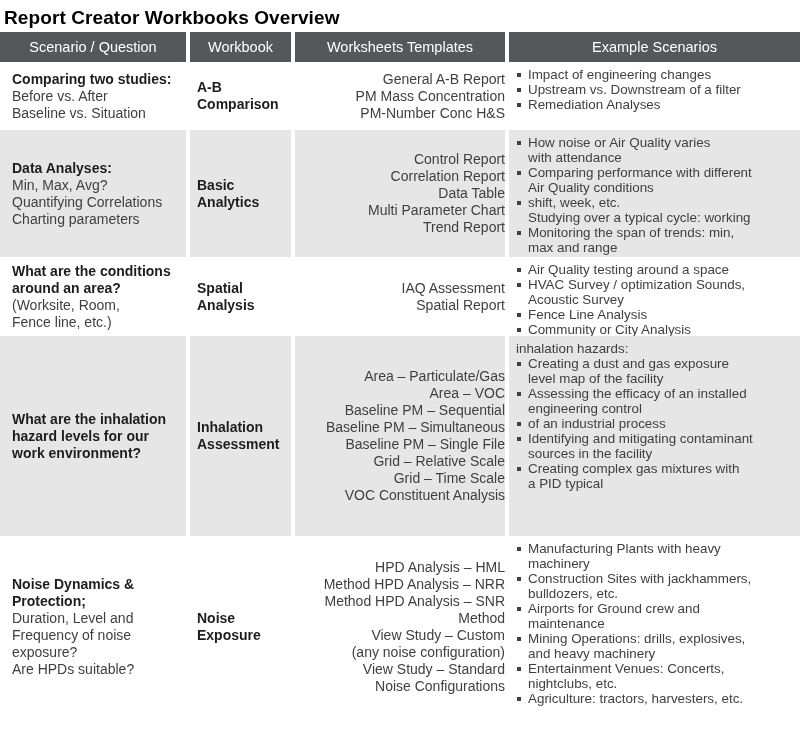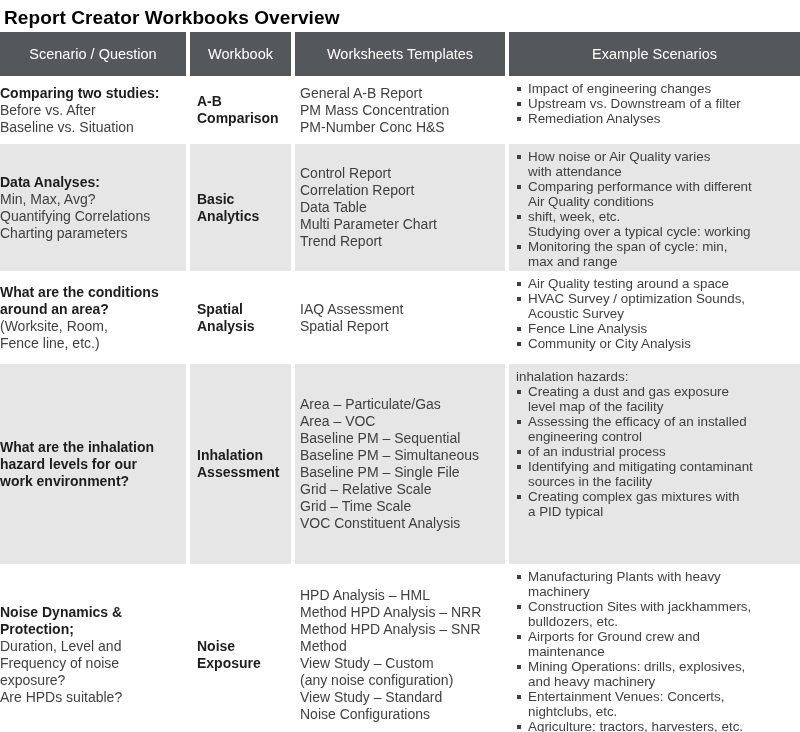--- a/index.html
+++ b/index.html
@@ -14,35 +14,35 @@
   body{width:800px;height:732px;overflow:hidden;}
   .page-title{
     font-size:19px;font-weight:bold;color:#000;
     padding:7px 0 0 4px;height:32px;letter-spacing:0.1px;
   }
   .grid-row{
     display:grid;
     grid-template-columns:186px 101px 210px 291px;
     column-gap:4px;
   }
-  .header-row{height:44px;}
+  .header-row{height:30px;}
   .header-cell{
     background:var(--header-bg);color:var(--header-text);
     display:flex;align-items:center;justify-content:center;
     font-size:14.5px;font-weight:normal;
   }
   .cell{height:100%;}
   .row-shaded .cell{background:var(--shaded);}
   .row-plain .cell{background:#FFFFFF;}
   .cell-mid{
     display:flex;flex-direction:column;justify-content:center;
   }
-  .scenario-cell{padding-left:0;}
+  .scenario-cell{padding-left:12px;}
   .workbook-cell{padding-left:7px;}
-  .worksheets-cell{padding-left:5px;}
+  .worksheets-cell{padding-left:5px;text-align:right;}
   .examples-cell{padding:5px 2px 0 7px;}
   .t-line{
     font-size:14px;line-height:17px;color:var(--text);white-space:nowrap;
   }
   .t-line.bold{font-weight:bold;color:var(--bold);}
   .ex-line{
     font-size:13.4px;line-height:15px;color:var(--text);white-space:nowrap;
   }
   .bullet-item{display:flex;}
   .bullet-marker{
@@ -136,27 +136,27 @@
         <div class="bullet-item">
           <div class="bullet-marker"></div>
           <div class="bullet-lines">
             <div class="ex-line">shift, week, etc.</div>
             <div class="ex-line">Studying over a typical cycle: working</div>
           </div>
         </div>
         <div class="bullet-item">
           <div class="bullet-marker"></div>
           <div class="bullet-lines">
-            <div class="ex-line">Monitoring the span of cycle: min,</div>
+            <div class="ex-line">Monitoring the span of trends: min,</div>
             <div class="ex-line">max and range</div>
           </div>
         </div>
       </div>
     </div>
-    <div class="grid-row row-plain" style="height: 93px;">
+    <div class="grid-row row-plain" style="height: 79px;">
       <div class="cell cell-mid scenario-cell">
         <div class="t-line bold">What are the conditions</div>
         <div class="t-line bold">around an area?</div>
         <div class="t-line">(Worksite, Room,</div>
         <div class="t-line"> Fence line, etc.)</div>
       </div>
       <div class="cell cell-mid workbook-cell">
         <div class="t-line bold">Spatial</div>
         <div class="t-line bold">Analysis</div>
       </div>

